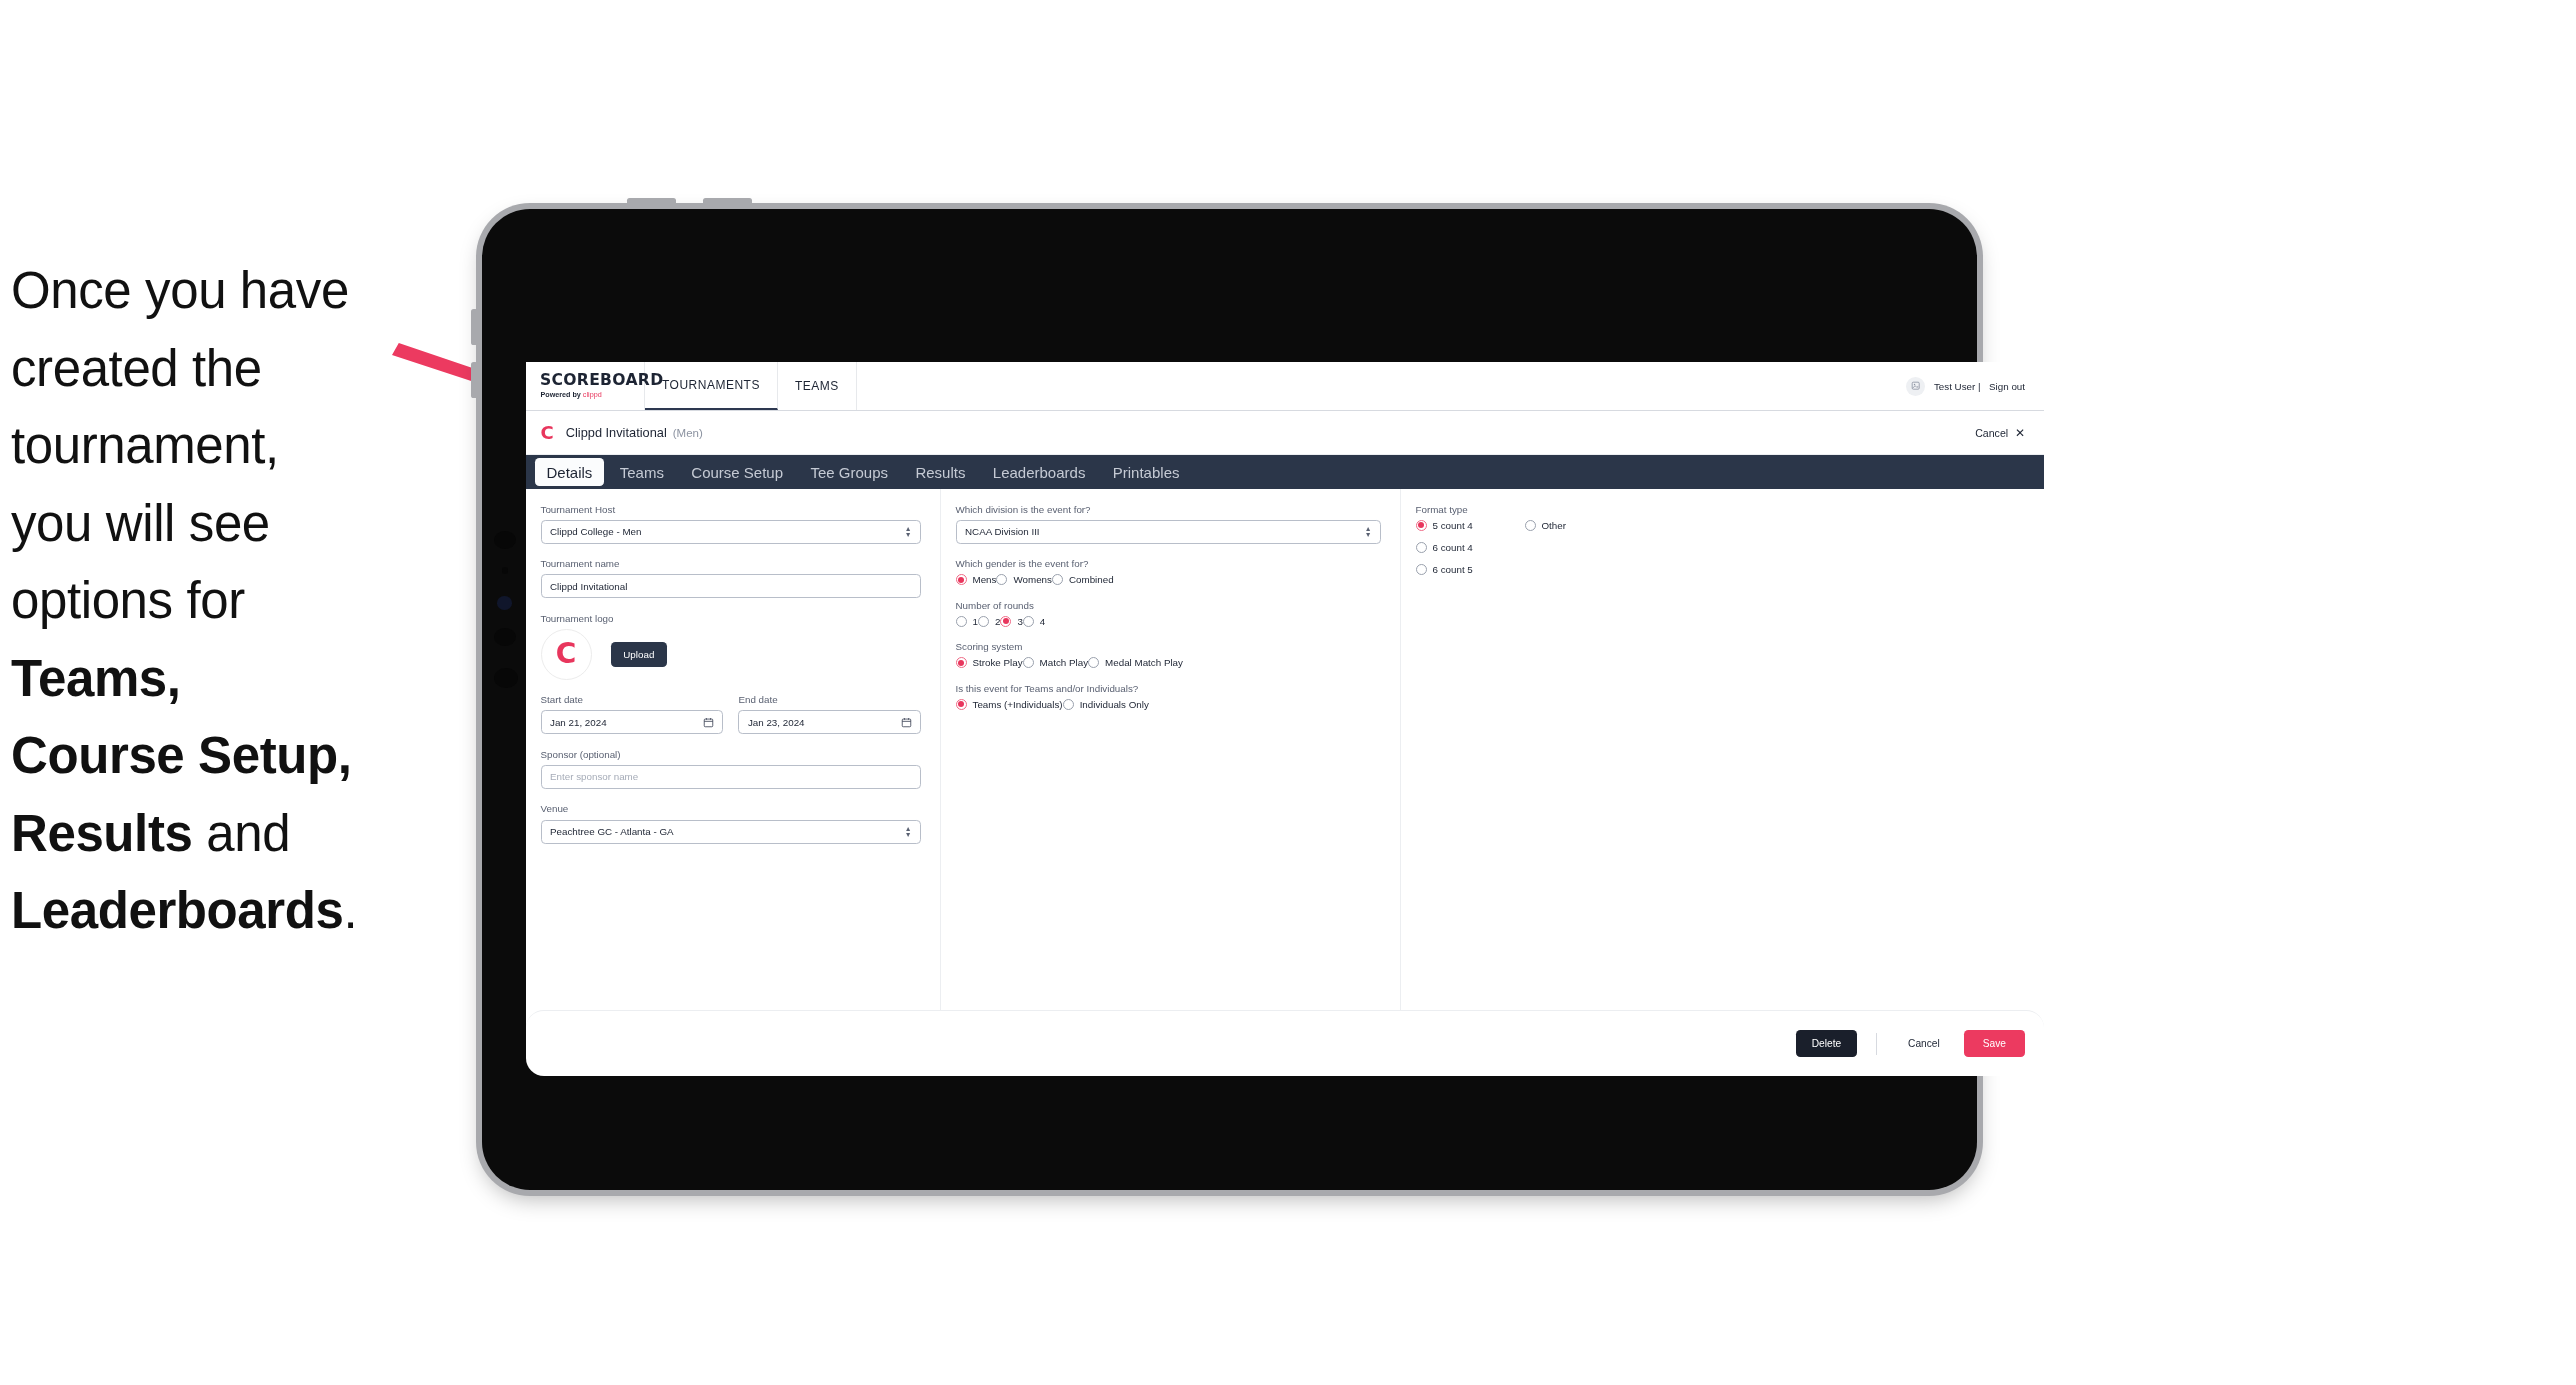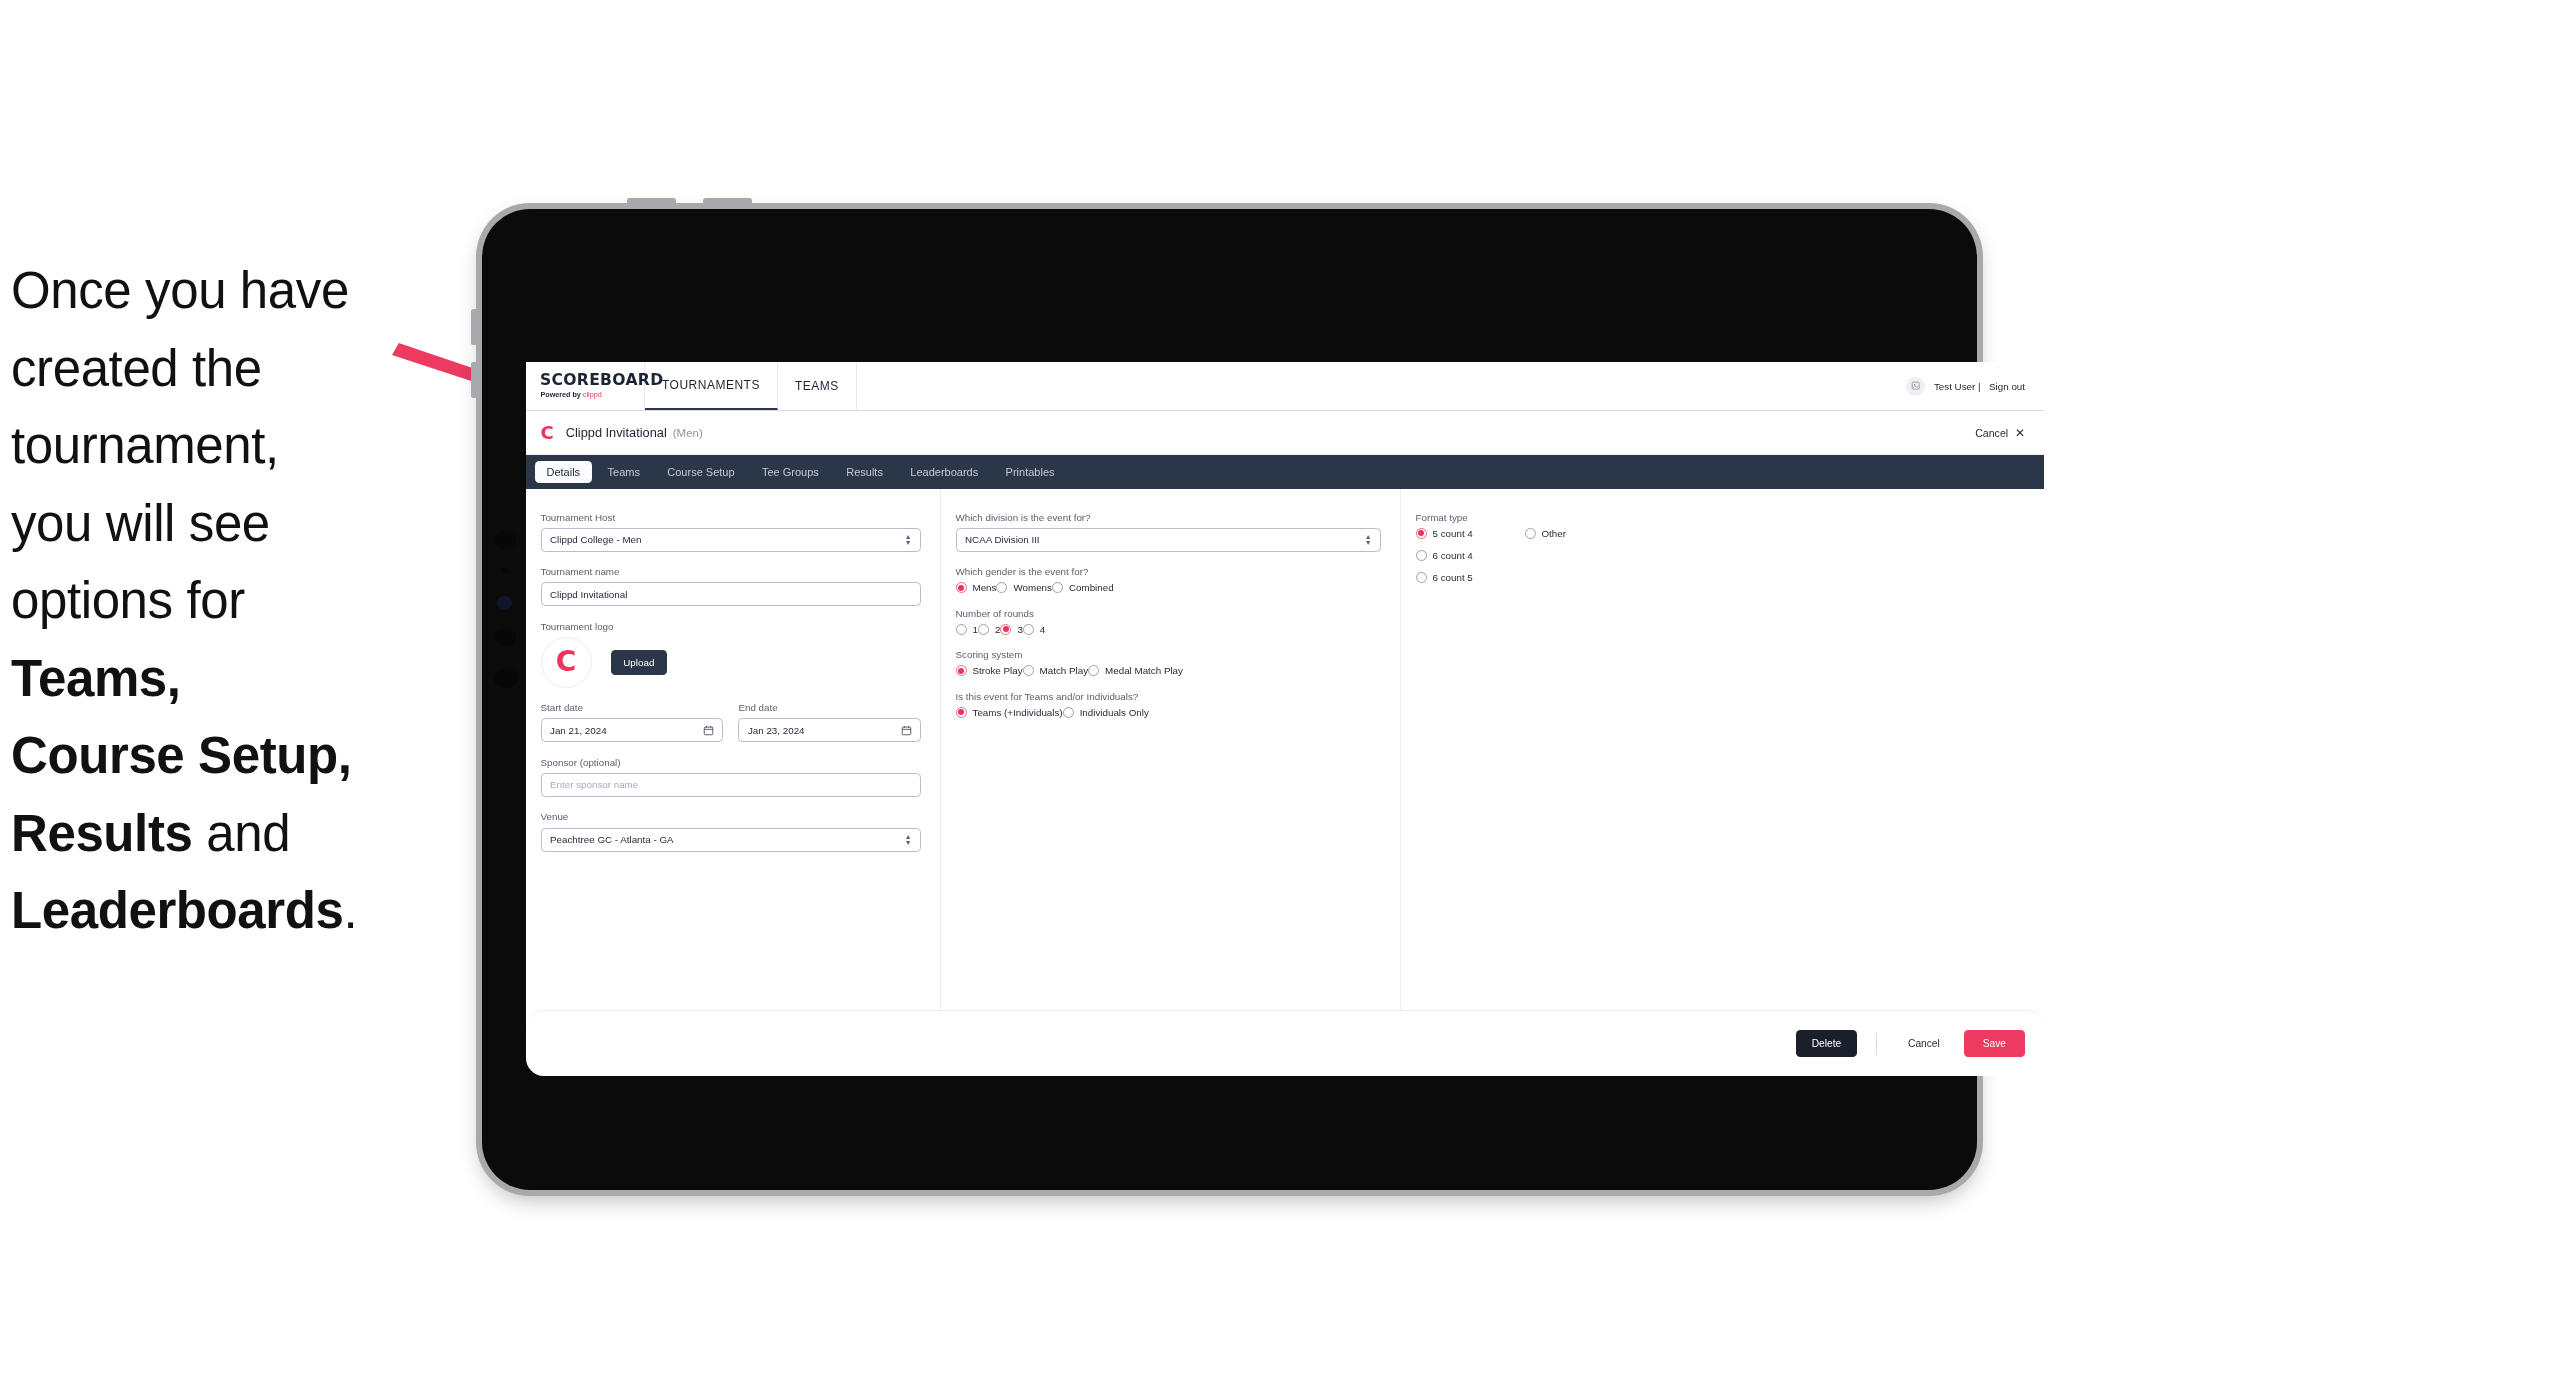--- a/index.html
+++ b/index.html
@@ -153,21 +153,21 @@
 
   
   #tabbar{
     height:34px;
     background:#2b3649;
     display:flex;align-items:center;
     padding-left:8.5px;
     gap:3.4px;
   }
   .sec-tab{
-    font-size:11px;
+    font-size:15px;
     color:#c5cad4;
     padding:5.1px 12px;
     border-radius:4.3px;
     cursor:pointer;
     white-space:nowrap;
   }
   .sec-tab.active{
     background:#fbfcfd;
     color:#1d2433;
     font-weight:500;
@@ -186,21 +186,21 @@
   #col1{width:415px;border-right:0.9px solid #eceef1;}
   #col2{width:460px;border-right:0.9px solid #eceef1;}
   #col3{flex:1;}
 
   .fld-label{
     font-size:9.8px;
     color:#5a6172;
     margin-bottom:5.1px;
     margin-top:14.5px;
   }
-  .fld-label.first{margin-top:8px;}
+  .fld-label.first{margin-top:0;}
 
   .inp{
     height:24px;
     border:0.9px solid #b8bec9;
     border-radius:4.3px;
     display:flex;align-items:center;
     padding:0 8.5px;
     font-size:9.8px;
     color:#1d2433;
     background:#ffffff;

